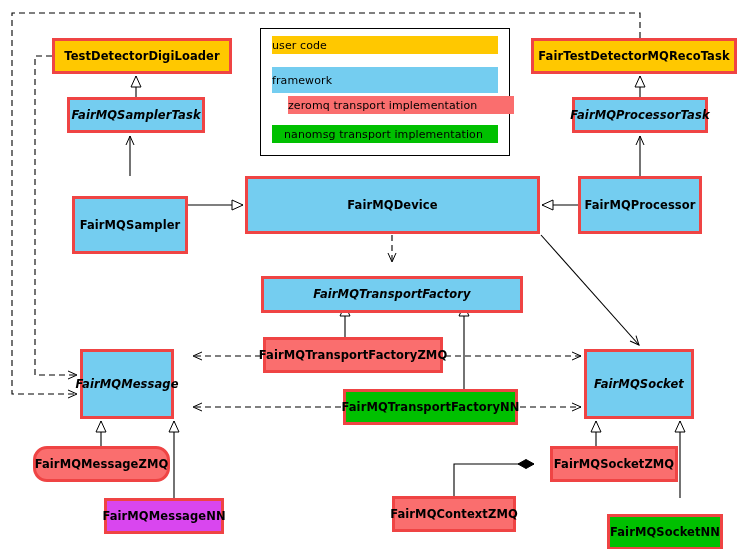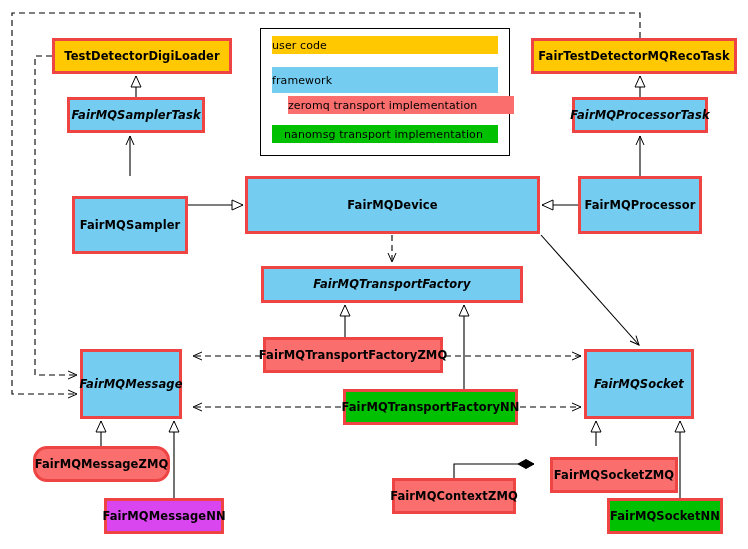--- a/index.html
+++ b/index.html
@@ -135,45 +135,45 @@
       </div>
       <div class="node" style="left: 72px; top: 176px; width: 116px; height: 58px; background: rgb(116, 205, 240); margin-top: 20px;">
         <span>FairMQSampler</span>
       </div>
       <div class="node" style="left: 245px; top: 176px; width: 295px; height: 58px; background: rgb(116, 205, 240);">
         <span>FairMQDevice</span>
       </div>
       <div class="node" style="left: 578px; top: 176px; width: 124px; height: 58px; background: rgb(116, 205, 240);">
         <span>FairMQProcessor</span>
       </div>
-      <div class="node abstract" style="left: 261px; top: 266px; width: 262px; height: 37px; background: rgb(116, 205, 240);">
+      <div class="node abstract" style="left: 261px; top: 276px; width: 262px; height: 37px; background: rgb(116, 205, 240);">
         <span>FairMQTransportFactory</span>
       </div>
       <div class="node" style="left: 263px; top: 337px; width: 180px; height: 36px; background: rgb(250, 110, 110);">
         <span>FairMQTransportFactoryZMQ</span>
       </div>
       <div class="node" style="left: 343px; top: 389px; width: 175px; height: 36px; background: rgb(0, 192, 0);">
         <span>FairMQTransportFactoryNN</span>
       </div>
-      <div class="node abstract" style="left: 80px; top: 349px; width: 102px; height: 70px; background: rgb(116, 205, 240);">
+      <div class="node abstract" style="left: 80px; top: 349px; width: 94px; height: 70px; background: rgb(116, 205, 240);">
         <span>FairMQMessage</span>
       </div>
       <div class="node abstract" style="left: 584px; top: 349px; width: 110px; height: 70px; background: rgb(116, 205, 240); font-style: italic;">
         <span>FairMQSocket</span>
       </div>
       <div class="node" style="left: 33px; top: 446px; width: 137px; height: 36px; background: rgb(250, 110, 110); border-radius: 14px;">
         <span>FairMQMessageZMQ</span>
       </div>
       <div class="node" style="left: 104px; top: 498px; width: 120px; height: 36px; background: #d946ef;">
         <span>FairMQMessageNN</span>
       </div>
-      <div class="node" style="left: 392px; top: 478px; width: 124px; height: 36px; background: rgb(250, 110, 110);">
+      <div class="node" style="left: 392px; top: 496px; width: 124px; height: 36px; background: rgb(250, 110, 110);">
         <span>FairMQContextZMQ</span>
       </div>
-      <div class="node" style="left: 550px; top: 457px; width: 128px; height: 36px; background: rgb(250, 110, 110);">
+      <div class="node" style="left: 550px; top: 446px; width: 128px; height: 36px; background: rgb(250, 110, 110);">
         <span>FairMQSocketZMQ</span>
       </div>
-      <div class="node" style="left: 607px; top: 498px; width: 116px; height: 36px; background: rgb(0, 192, 0);">
+      <div class="node" style="left: 607px; top: 514px; width: 116px; height: 36px; background: rgb(0, 192, 0);">
         <span>FairMQSocketNN</span>
       </div>
     </div>
 
 </div>
 
 </body></html>

